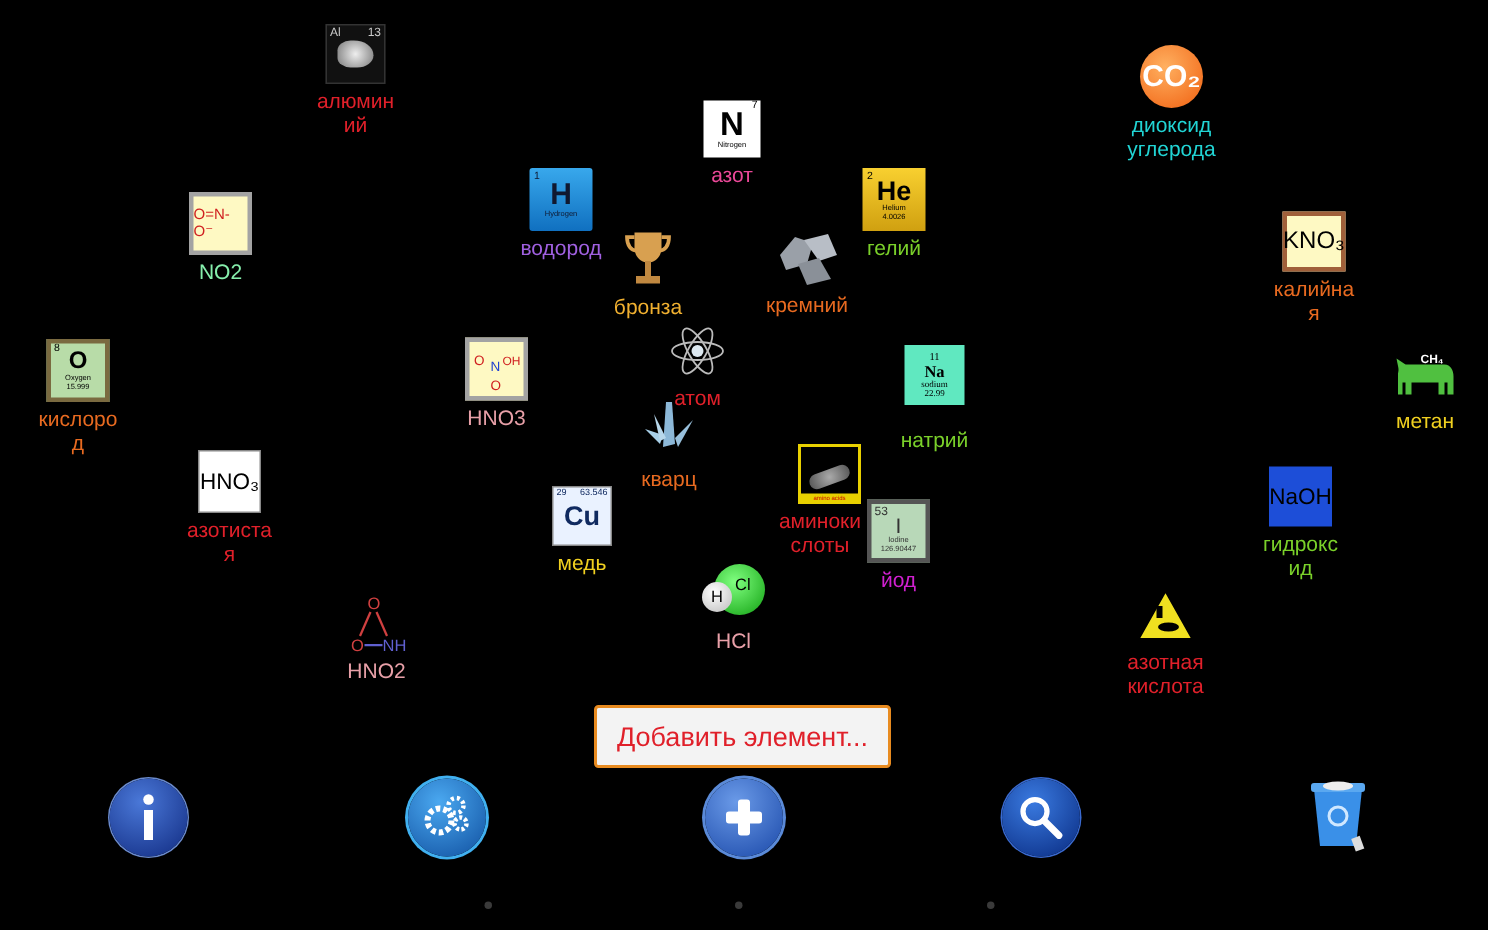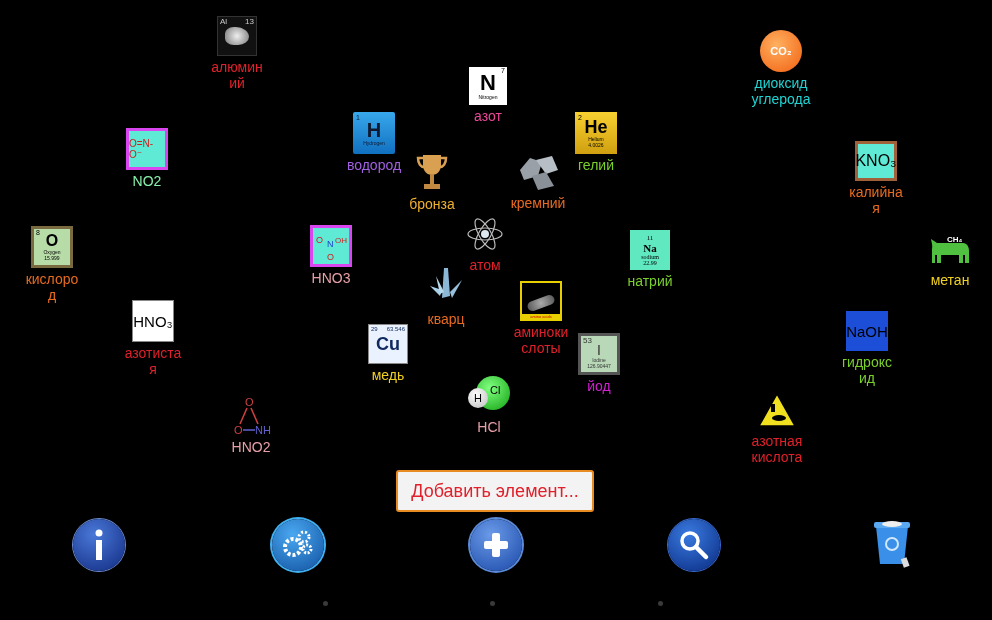--- a/index.html
+++ b/index.html
@@ -5,21 +5,21 @@
   html, body { margin:0; padding:0; }
   body { width:992px; height:620px; background:#000; position:relative; overflow:hidden;
          font-family:"Liberation Sans", "DejaVu Sans", sans-serif; }
   .item { position:absolute; display:flex; flex-direction:column; align-items:center; cursor:pointer; }
   .label { font-size:14px; line-height:16px; text-align:center; margin-top:3px; white-space:pre-line; }
   .tile { display:flex; flex-direction:column; align-items:center; justify-content:center; box-sizing:border-box; }
   .ptable { background:#fff; color:#000; position:relative; }
   .ptable .num { position:absolute; font-size:7px; }
   .ptable .sym { font-weight:bold; }
   .ptable .nm { font-size:5px; }
-  .framed { border:3px solid #d946ef; background:#5eead4; }
+  .framed { border:3px solid #a3a3a3; background:#fef9c3; }
   .bottom-btn { position:absolute; width:52px; height:52px; border-radius:50%; cursor:pointer; display:flex; align-items:center; justify-content:center; }
   .add-btn { position:absolute; left:396px; top:470px; width:198px; height:42px; background:#f3f3f3; border:2px solid #e88b20; border-radius:3px; box-sizing:border-box; color:#e0202a; font-size:18px; display:flex; align-items:center; justify-content:center; cursor:pointer; }
   .dot { position:absolute; width:5px; height:5px; border-radius:50%; background:#3a3a3a; }
 </style>
 </head>
 <body>
 
 <div class="item" style="left:205px;top:16px;width:64px;">
   <div class="tile" style="width:40px;height:40px;background:#111;border:1px solid #333;position:relative;">
     <span style="position:absolute;left:2px;top:0;font-size:8px;color:#ccc;">Al</span>
@@ -33,21 +33,21 @@
 <div class="item" style="left:460px;top:67px;width:56px;">
   <div class="tile ptable" style="width:38px;height:38px;">
     <span class="num" style="right:2px;top:0;">7</span>
     <span class="sym" style="font-size:22px;line-height:22px;">N</span>
     <span class="nm">Nitrogen</span>
   </div>
   <div class="label" style="color:#ec4899;">азот</div>
 </div>
 
 <div class="item" style="left:745px;top:30px;width:72px;">
-  <div class="tile" style="width:42px;height:42px;border-radius:50%;background:radial-gradient(circle at 40% 35%,#ffb060,#f06010);color:#fff;font-weight:bold;font-size:11px;">
+  <div class="tile" style="width:42px;height:42px;border-radius:50%;background:radial-gradient(circle at 40% 35%,#ffb060,#f06010);color:#fff;font-weight:bold;font-size:20px;">
     <span>CO₂</span>
   </div>
   <div class="label" style="color:#21d4d4;">диоксид
 углерода</div>
 </div>
 
 <div class="item" style="left:122px;top:128px;width:50px;">
   <div class="tile framed" style="width:42px;height:42px;font-size:10px;">
     <span style="color:#d02020;">O=N-O⁻</span>
   </div>
@@ -120,35 +120,35 @@
     <svg width="34" height="34">
         <text x="2" y="14" font-size="9" fill="#d02020">O</text>
         <text x="13" y="18" font-size="9" fill="#2040d0">N</text>
         <text x="21" y="14" font-size="8" fill="#d02020">OH</text>
         <text x="13" y="31" font-size="9" fill="#d02020">O</text>
       </svg>
   </div>
   <div class="label" style="color:#e8a0a8;">HNO3</div>
 </div>
 
-<div class="item" style="left:460px;top:214px;width:50px;">
+<div class="item" style="left:440px;top:214px;width:50px;">
   <div class="tile" style="width:40px;height:40px;">
     <svg width="40" height="40" viewBox="0 0 40 40">
         <g fill="none" stroke="#bbb" stroke-width="1.2">
           <ellipse cx="20" cy="20" rx="17" ry="6"></ellipse>
           <ellipse cx="20" cy="20" rx="17" ry="6" transform="rotate(60 20 20)"></ellipse>
           <ellipse cx="20" cy="20" rx="17" ry="6" transform="rotate(-60 20 20)"></ellipse>
         </g>
         <circle cx="20" cy="20" r="4" fill="#dde8f0"></circle>
       </svg>
   </div>
   <div class="label" style="color:#e0202a;">атом</div>
 </div>
 
-<div class="item" style="left:622px;top:230px;width:56px;">
+<div class="item" style="left:595px;top:230px;width:56px;gap:12px;">
   <div class="tile" style="width:40px;height:40px;background:#60e8c0;color:#000;font-family:'Liberation Serif',serif;">
     <span style="font-size:7px;">11</span>
     <span style="font-size:11px;font-weight:bold;">Na</span>
     <span style="font-size:6px;">sodium</span>
     <span style="font-size:6px;">22.99</span>
   </div>
   <div class="label" style="color:#7ad02a;">натрий</div>
 </div>
 
 <div class="item" style="left:924px;top:229px;width:52px;">
@@ -175,21 +175,21 @@
     <svg width="40" height="42">
         <polygon points="18,2 22,2 24,30 16,32" fill="#8cb8d8"></polygon>
         <polygon points="4,20 16,24 14,30" fill="#a8d0e8"></polygon>
         <polygon points="36,14 24,26 26,32" fill="#98c0dc"></polygon>
         <polygon points="10,10 18,26 14,28" fill="#b8d8ec"></polygon>
       </svg>
   </div>
   <div class="label" style="color:#e86a20;">кварц</div>
 </div>
 
-<div class="item" style="left:508px;top:281px;width:66px;">
+<div class="item" style="left:508px;top:296px;width:66px;align-items:flex-end;">
   <div class="tile" style="width:42px;height:40px;background:#000;border:2px solid #e8d000;box-sizing:border-box;justify-content:flex-end;">
     <div style="width:28px;height:10px;background:radial-gradient(circle,#aaa,#555);border-radius:5px;margin-bottom:6px;transform:rotate(-20deg);"></div>
     <span style="font-size:4px;background:#e8d000;color:#c00;width:100%;text-align:center;">amino acids</span>
   </div>
   <div class="label" style="color:#e0202a;">аминоки
 слоты</div>
 </div>
 
 <div class="item" style="left:834px;top:311px;width:66px;">
   <div class="tile" style="width:42px;height:40px;background:#1d4ed8;color:#000;font-size:15px;">

